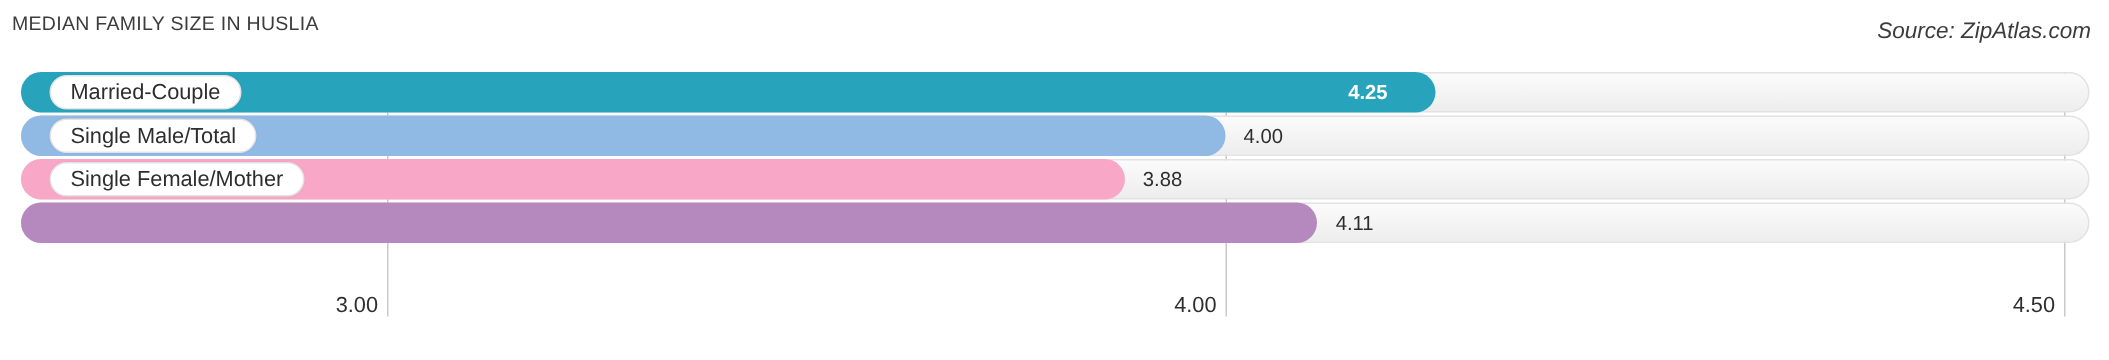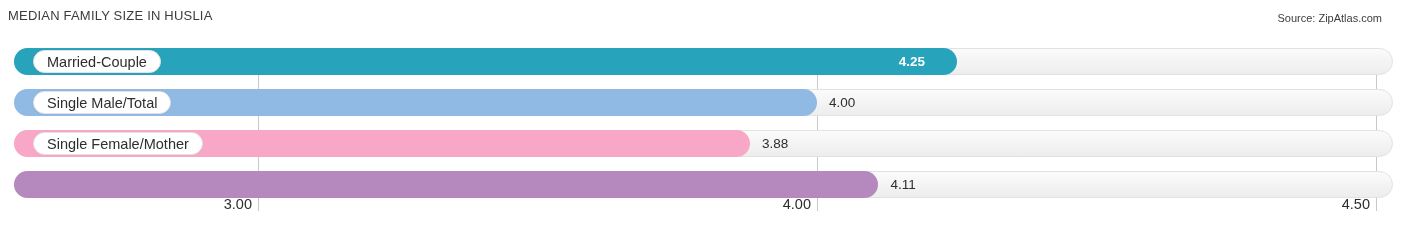--- a/index.html
+++ b/index.html
@@ -27,23 +27,24 @@
     position: absolute;
     left: 8px;
     top: 8px;
     font-size: 13px;
     color: #3c3c3c;
     letter-spacing: 0.2px;
     white-space: nowrap;
   }
   .chart-source {
     position: absolute;
-    right: 24px;
+    right: 12px;
     top: 12px;
-    font-size: 11px;
+    font-size: 15px;
+    font-style: italic;
     color: #3c3c3c;
     white-space: nowrap;
   }
 
   
   .plot {
     position: absolute;
     left: 0;
     top: 48px;
     width: 1406px;
@@ -67,21 +68,21 @@
 
   .rows {
     position: absolute;
     left: 0; top: 0;
     width: 1406px;
   }
 
   .row {
     position: relative;
     height: 27px;
-    margin-bottom: 14px;
+    margin-bottom: 2px;
   }
 
   .track {
     position: absolute;
     left: 14px;
     top: 0;
     width: 1379px;
     height: 27px;
     background: linear-gradient(to bottom, #fbfbfb 0%, #f4f4f4 50%, #ededed 100%);
     border: 1px solid #e2e2e2;

